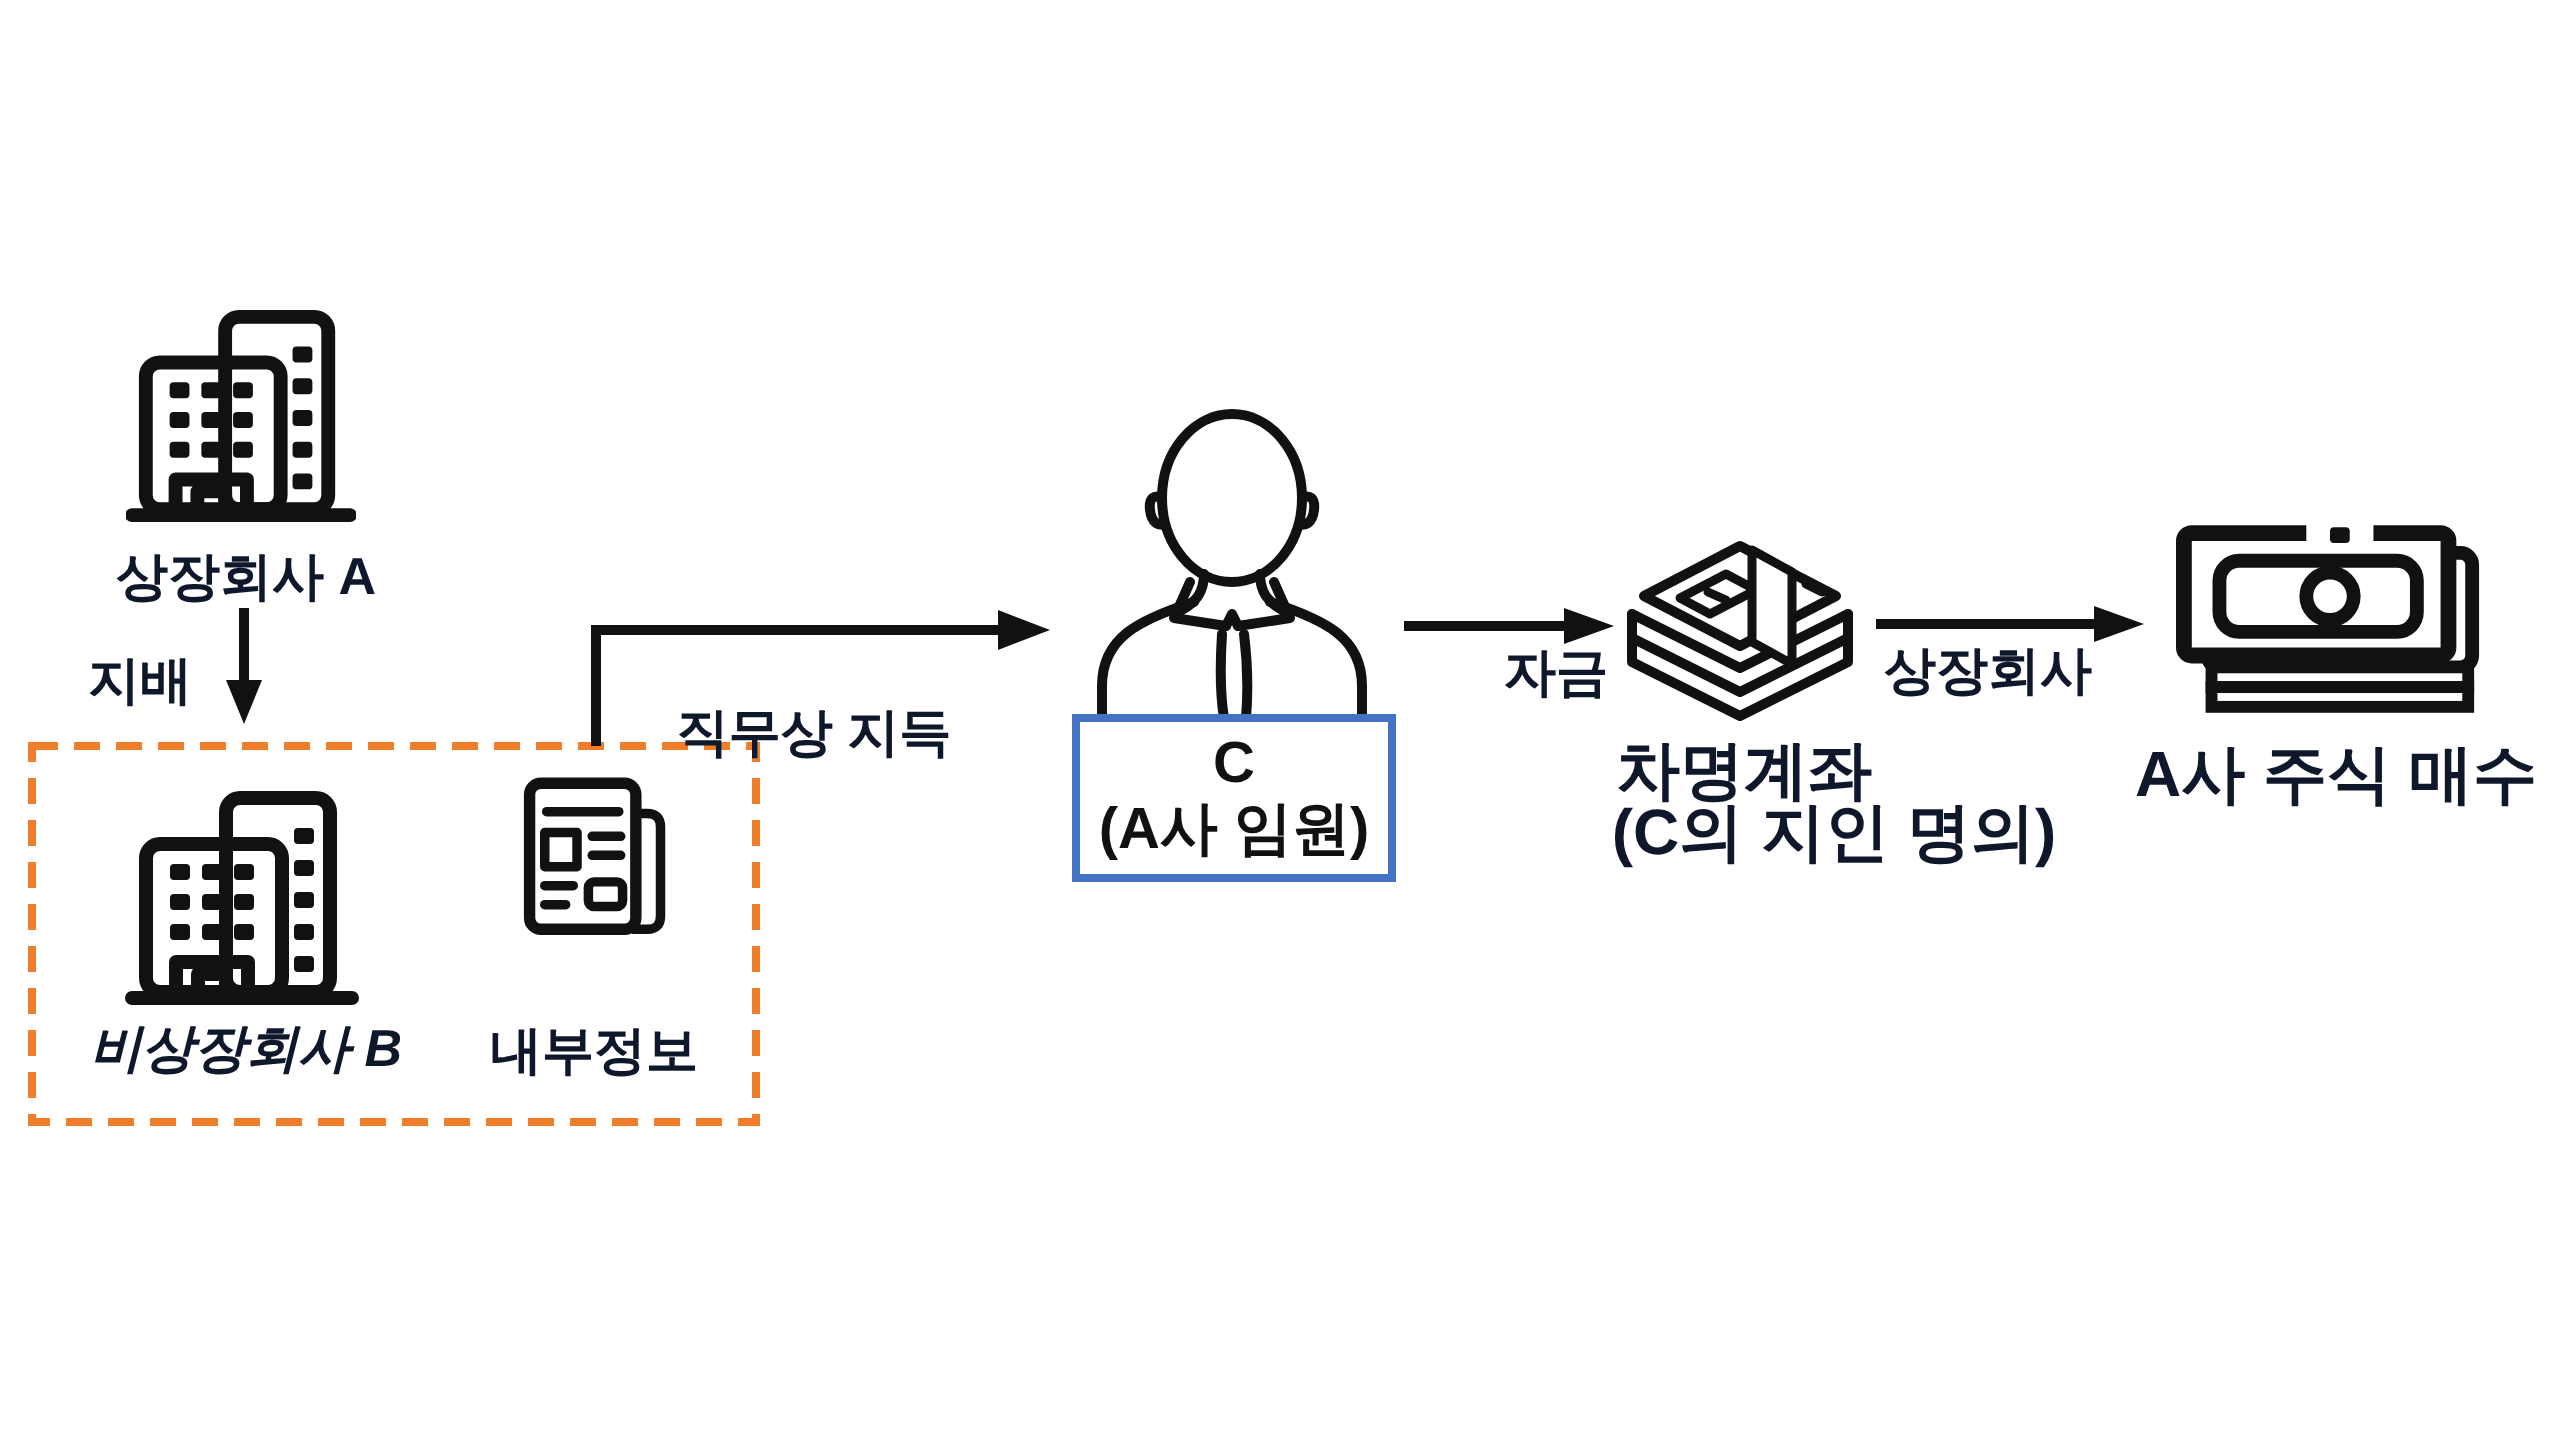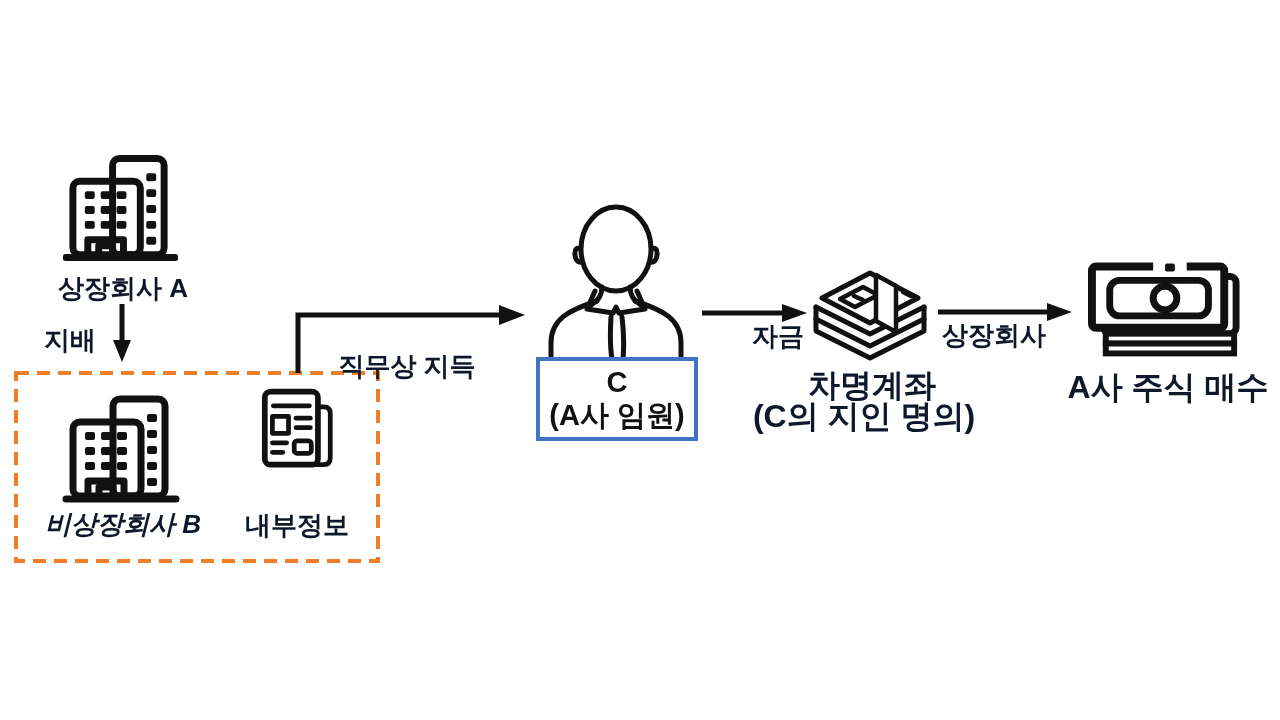--- a/index.html
+++ b/index.html
@@ -165,21 +165,21 @@
         <path d="M10,45 L64,72 L118,45" fill="none"></path>
         <polygon points="16,36 64,11 112,36 64,61"></polygon>
         <path d="M34,37 L57,25 L72,33 L49,45 Z" stroke-width="4.5" fill="none"></path>
         <path d="M48,34 l9,4" stroke-width="4.5"></path>
         <polygon points="70,13 90,24 90,70 70,59" stroke-width="4.5"></polygon>
         <path d="M97,30 l8,4" stroke-width="4.5"></path>
       </g>
     </svg>
   </div>
   <div class="lbl f27" style="left:752px;top:368px;width:240px;">차명계좌</div>
-  <div class="lbl f27" style="left:744px;top:399px;width:240px;">(C의 지인 명의)</div>
+  <div class="lbl f27" style="left:797px;top:399px;width:240px;">(C의 지인 명의)</div>
 
   <div class="abs" style="left:936px;top:299px;">
     <svg width="140" height="26" viewBox="0 0 140 26">
       <line x1="2" y1="13" x2="112" y2="13" stroke="#111" stroke-width="5"></line>
       <polygon points="136,13 111,4 111,22" fill="#111"></polygon>
     </svg>
   </div>
   <div class="lbl f26" style="left:924px;top:321px;width:140px;">상장회사</div>
 
   <div class="abs" style="left:1088px;top:260px;">

